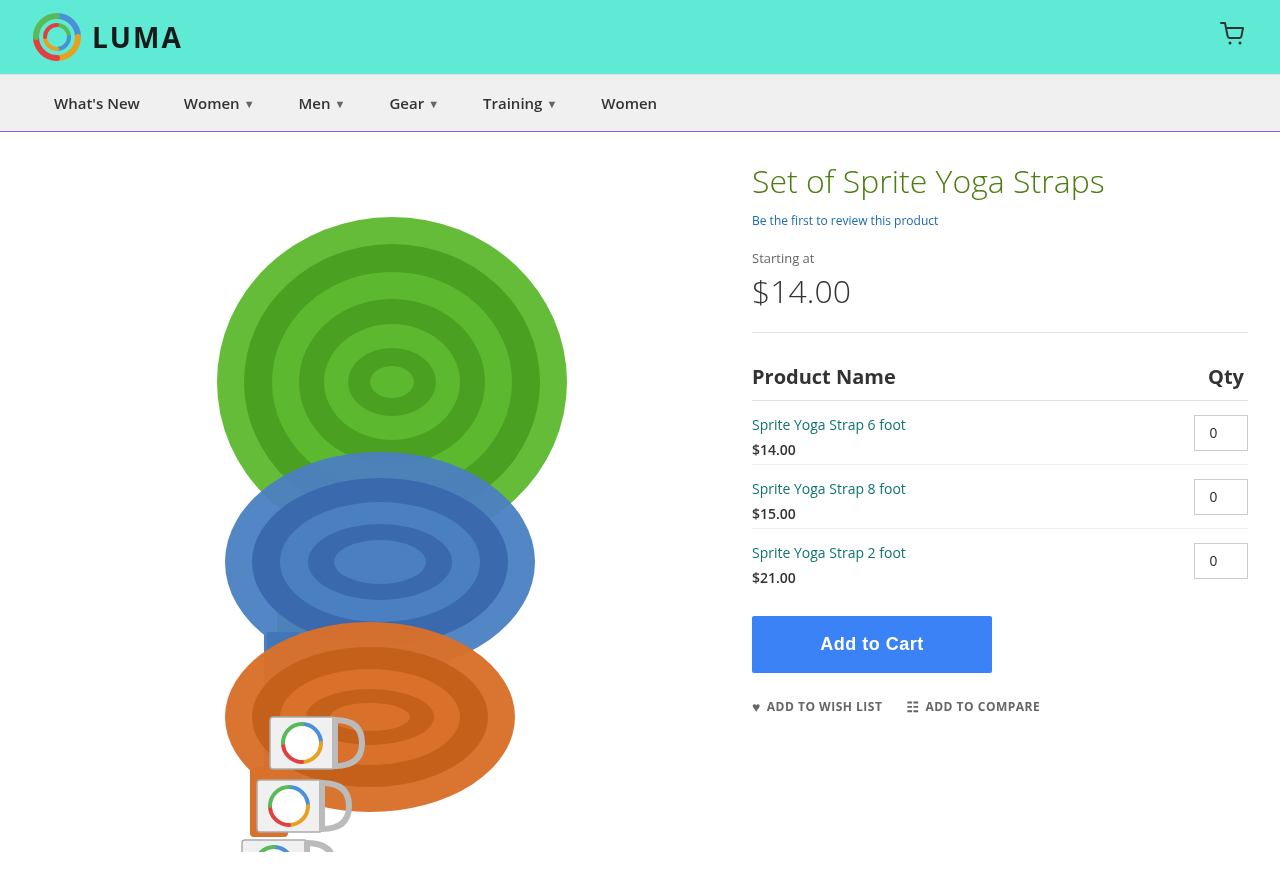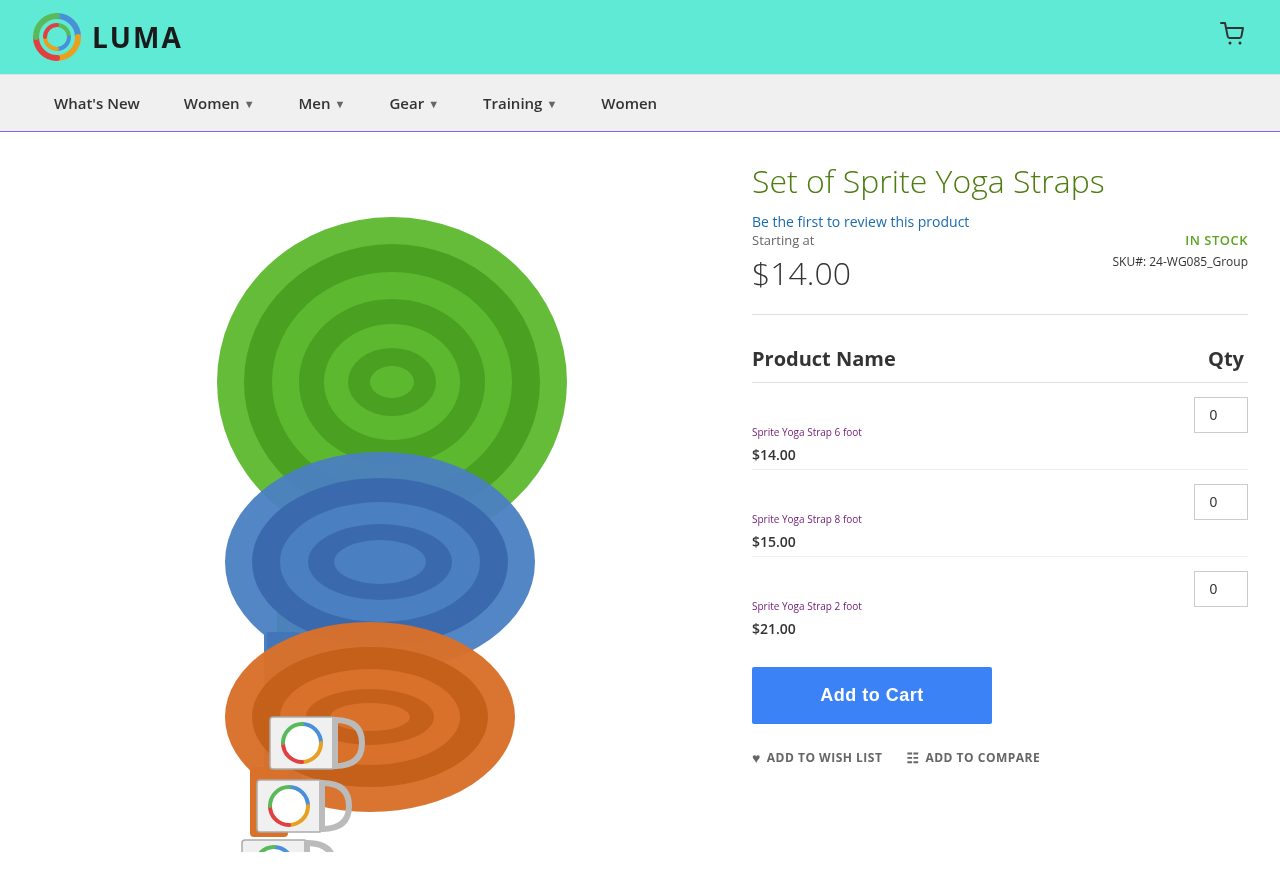--- a/index.html
+++ b/index.html
@@ -116,24 +116,25 @@
     }
     .product-title {
       font-size: 32px;
       font-weight: 300;
       color: #4d7c0f;
       line-height: 1.2;
       margin-bottom: 12px;
     }
     .review-link {
       color: #1a6bb1;
-      font-size: 14px;
+      font-size: 12px;
       text-decoration: none;
       cursor: pointer;
       display: block;
+      margin-bottom: 20px;
     }
 
     .price-stock-row {
       display: flex;
       justify-content: space-between;
       align-items: flex-start;
       margin-bottom: 4px;
     }
     .starting-at-label {
       font-size: 13px;
@@ -185,25 +186,24 @@
     .product-table td {
       padding: 14px 0 4px 0;
       vertical-align: top;
     }
     .product-table td.qty-cell {
       text-align: right;
       vertical-align: top;
       padding-top: 14px;
     }
     .product-name-cell .name {
-      font-size: 10px;
-      color: #701a75;
+      font-size: 14px;
+      color: #0f766e;
       display: block;
       margin-bottom: 4px;
-      margin-top: 28px;
     }
     .product-name-cell .item-price {
       font-size: 14px;
       color: #333;
       font-weight: 600;
     }
     .qty-input {
       width: 54px;
       height: 36px;
       border: 1px solid #ccc;
@@ -385,26 +385,20 @@
   <div class="product-details">
 
     <h1 class="product-title">Set of Sprite Yoga Straps</h1>
 
     <a class="review-link">Be the first to review this product</a>
 
     <div class="price-stock-row">
       <div>
         <div class="starting-at-label">Starting at</div>
         <div class="price">$14.00</div>
-      </div>
-      <div class="stock-sku-area">
-        <div class="in-stock">IN STOCK</div>
-        <div class="sku">
-          <span>SKU#:</span>&nbsp;<span>24-WG085_Group</span>
-        </div>
       </div>
     </div>
 
     <hr class="divider">
 
     <table class="product-table">
       <thead>
         <tr>
           <th>Product Name</th>
           <th class="qty-col">Qty</th>

